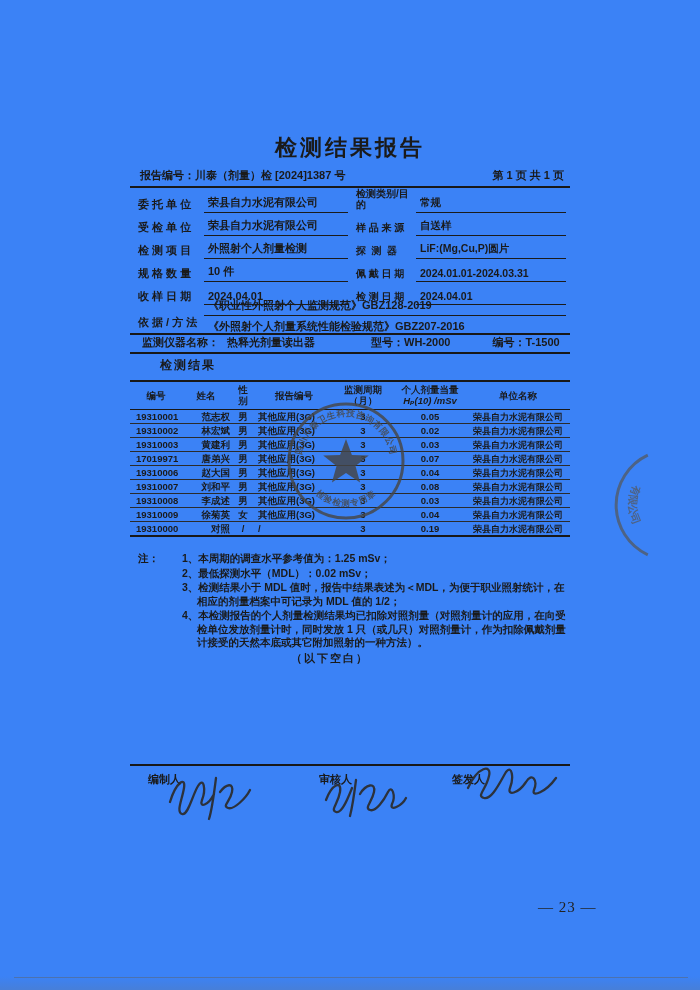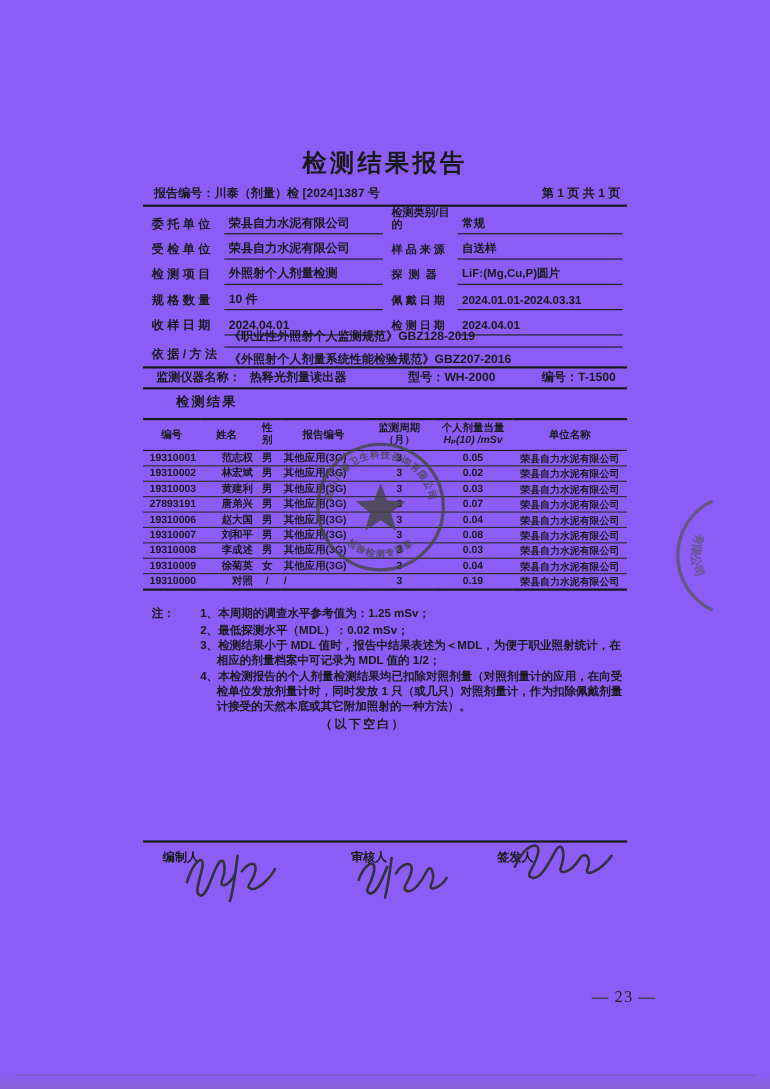--- a/index.html
+++ b/index.html
@@ -1,18 +1,18 @@
 <!DOCTYPE html>
 <html><head>
 <meta charset="utf-8">
 <style>
   html,body{margin:0;padding:0;background:#e8e8e6;}
   .page{
     position:relative;width:700px;height:990px;margin:0 auto;
-    background:#8b5cf6;overflow:hidden;color:#1a1a1a;
+    background:#3b82f6;overflow:hidden;color:#1a1a1a;
     font-family:"Liberation Sans","DejaVu Sans",sans-serif;
   }
   
   .title{position:absolute;top:133px;left:130px;width:440px;text-align:center;
     font-size:22px;font-weight:900;letter-spacing:3px;}
   .report-line{position:absolute;top:168px;left:140px;width:424px;display:flex;
     justify-content:space-between;font-size:11px;font-weight:700;}
   .rule{position:absolute;left:130px;width:440px;background:#181818;}
   .rule-a{top:186px;height:2px;}
   .rule-b{top:333px;height:1.5px;}
@@ -215,21 +215,21 @@
           <tr>
             <td class="c0">19310003</td>
             <td class="c1">黄建利</td>
             <td class="c2">男</td>
             <td class="c3">其他应用(3G)</td>
             <td class="c4">3</td>
             <td class="c5">0.03</td>
             <td class="c6">荣县自力水泥有限公司</td>
           </tr>
           <tr>
-            <td class="c0">27893191</td>
+            <td class="c0">17019971</td>
             <td class="c1">唐弟兴</td>
             <td class="c2">男</td>
             <td class="c3">其他应用(3G)</td>
             <td class="c4">3</td>
             <td class="c5">0.07</td>
             <td class="c6">荣县自力水泥有限公司</td>
           </tr>
           <tr>
             <td class="c0">19310006</td>
             <td class="c1">赵大国</td>

